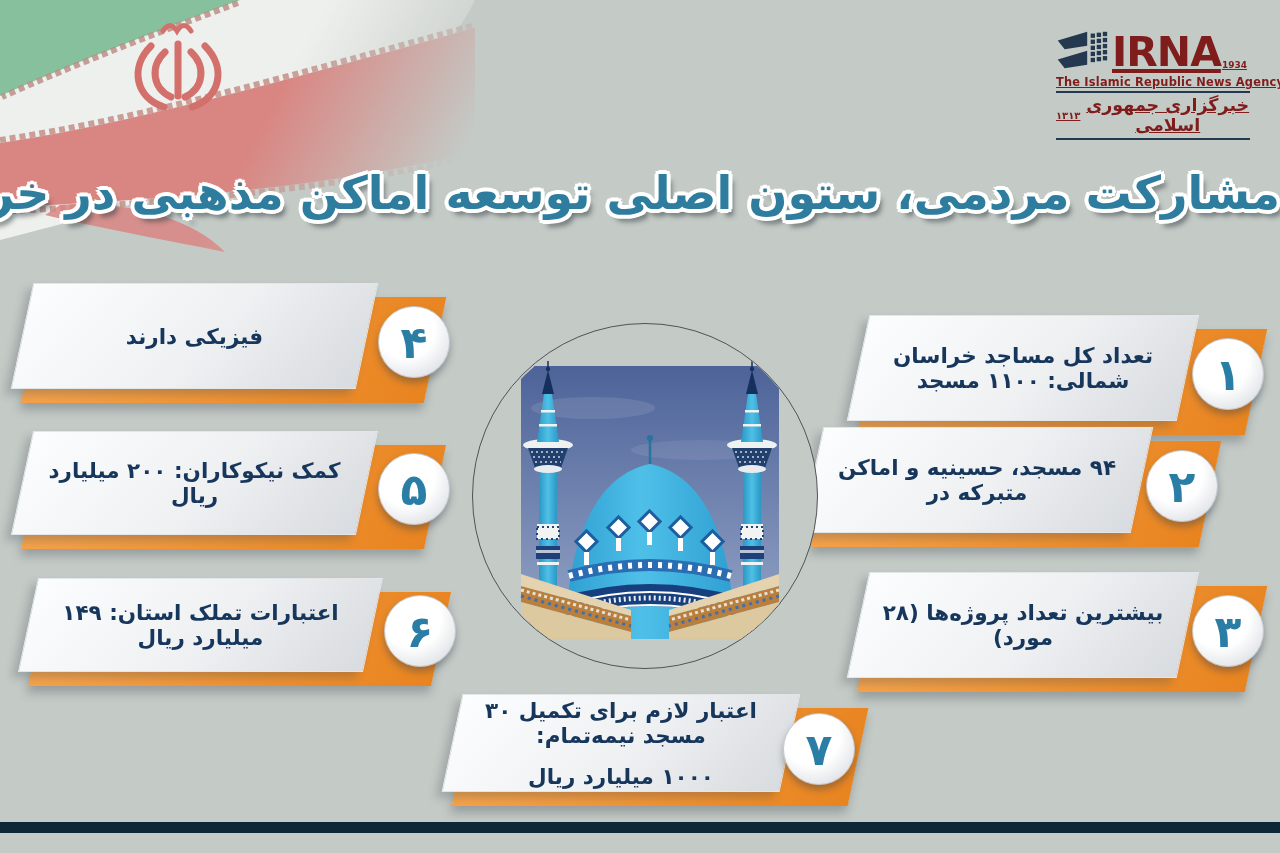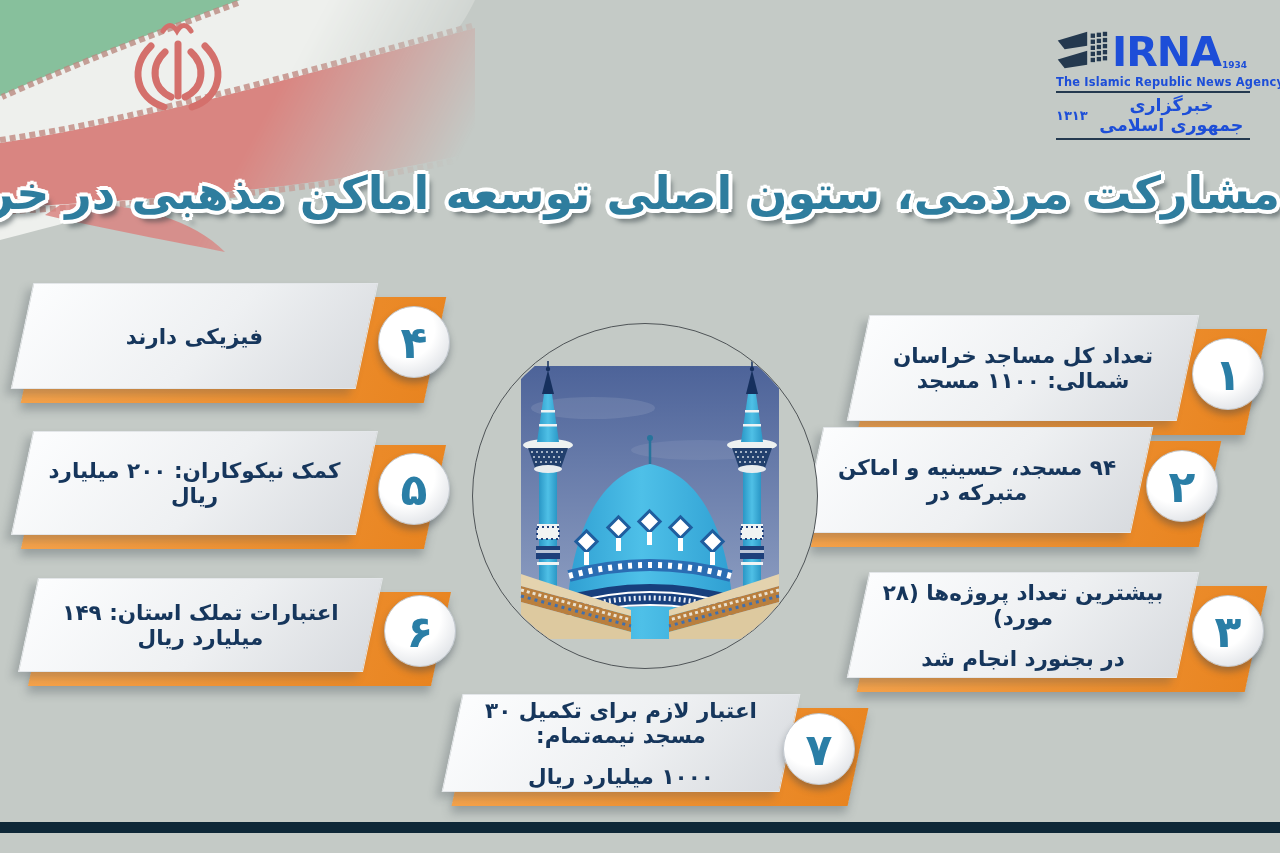--- a/index.html
+++ b/index.html
@@ -10,30 +10,30 @@
   }
 
   
   .flag{
     position:absolute; left:0; top:0; width:520px; height:300px;
     -webkit-mask-image:linear-gradient(118deg,#000 48%,transparent 80%);
     mask-image:linear-gradient(118deg,#000 48%,transparent 80%);
   }
 
   
-  .logo{position:absolute; left:1056px; top:30px; width:194px; color:#1d4ed8;}
+  .logo{position:absolute; left:1056px; top:30px; width:194px; color:#7f1d1d;text-decoration:underline;}
   .logo-row1{display:flex; align-items:flex-end; gap:4px;}
   .logo-word{font-size:41px; font-weight:bold; line-height:0.82; letter-spacing:-1px;}
   .logo-year-en{font-size:9px; font-weight:bold; margin-left:-3px;}
   .logo-en{margin-top:5px; font-size:11.4px; font-weight:bold; letter-spacing:.2px;
     border-bottom:2px solid #24394f; padding-bottom:2px; white-space:nowrap;}
   .logo-fa{margin-top:2px; font-size:17.5px; font-weight:bold; text-align:center;
     border-bottom:2px solid #24394f; padding-bottom:3px; display:flex;
     justify-content:center; align-items:center; gap:5px; direction:rtl;}
-  .logo-year-fa{font-size:13px; font-weight:bold;}
+  .logo-year-fa{font-size:10px; font-weight:bold;}
 
   
   .title{
     position:absolute; top:166px; left:0; width:1280px; padding-left:58px;
     box-sizing:border-box; text-align:center; direction:rtl;
     font-size:46px; font-weight:bold; color:#2e7d9e; white-space:nowrap;
     text-shadow:
       -3px -3px 0 #fff, 3px -3px 0 #fff, -3px 3px 0 #fff, 3px 3px 0 #fff,
       -4px 0 0 #fff, 4px 0 0 #fff, 0 -4px 0 #fff, 0 4px 0 #fff,
       5px 7px 5px rgba(45,58,64,.55);
@@ -171,21 +171,20 @@
     <div class="badge">
       <span>۲</span>
     </div>
   </div>
 
   <div class="card c3">
     <div class="accent"></div>
     <div class="panel"></div>
     <div class="card-text">
       <div>بیشترین تعداد پروژه‌ها (۲۸ مورد)</div>
-      <div>در بجنورد انجام شد</div>
     </div>
     <div class="badge">
       <span>۳</span>
     </div>
   </div>
 
   <div class="card c4">
     <div class="accent"></div>
     <div class="panel"></div>
     <div class="card-text">

